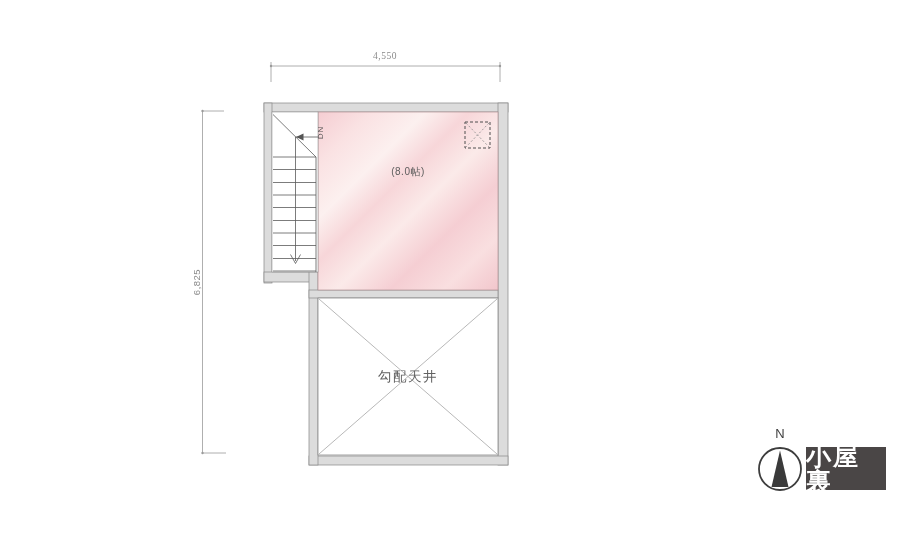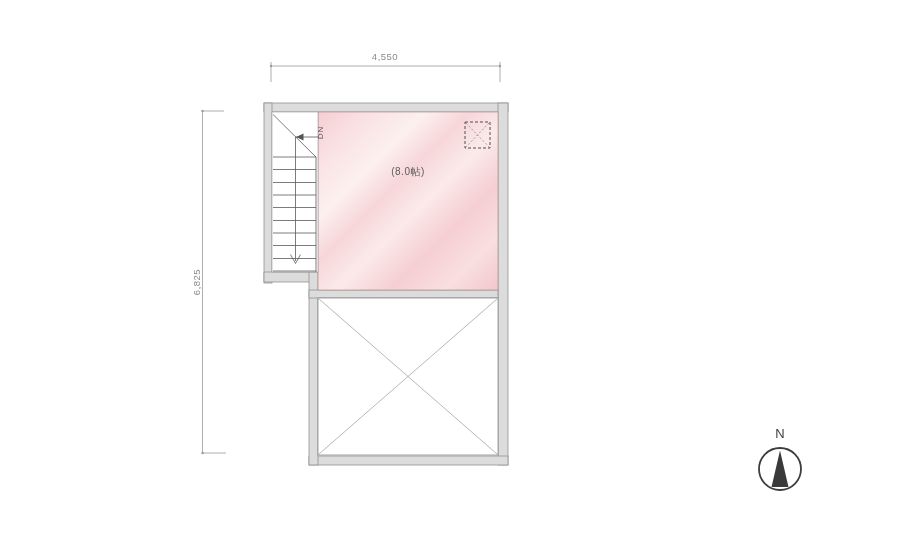--- a/index.html
+++ b/index.html
@@ -111,26 +111,30 @@
       <circle cx="202.5" cy="111" r="1.2" fill="#9a9a9a" stroke="none"></circle>
       <circle cx="202.5" cy="453" r="1.2" fill="#9a9a9a" stroke="none"></circle>
     </g>
 
     <g>
       <circle cx="780" cy="469" r="21" fill="#ffffff" stroke="#3d3d3d" stroke-width="1.8"></circle>
       <polygon points="780,450.5 771.5,487 788.5,487" fill="#3a3a3a"></polygon>
     </g>
   </svg>
 
-  <div class="overlay dim-text" style="left:330px;top:51px;width:110px;">4,550</div>
+  <div class="overlay dim-text" style="left:330px;top:51px;width:110px;font-family:Liberation Serif, serif;">4,550</div>
 
   <div class="overlay dim-text dim-left" style="left:142px;top:276px;width:110px;height:12px;">6,825</div>
 
 
   <div class="overlay room-size" style="left:318px;top:165px;">(8.0帖)</div>
 
+  <div class="overlay room-label" style="left:318px;top:368px;color:#616161;">勾配天井</div>
 
   <div class="overlay dn-label" style="left:309px;top:127px;">DN</div>
 
   <div class="overlay compass-n" style="left:765px;top:426px;">N</div>
 
+  <div class="floor-badge">
+    <span>小屋裏</span>
+  </div>
 
 </div>
 
 </body></html>

